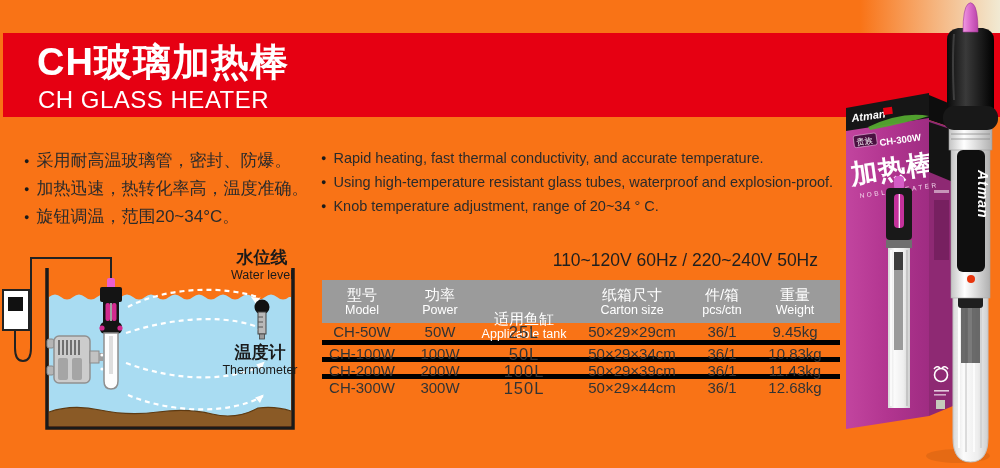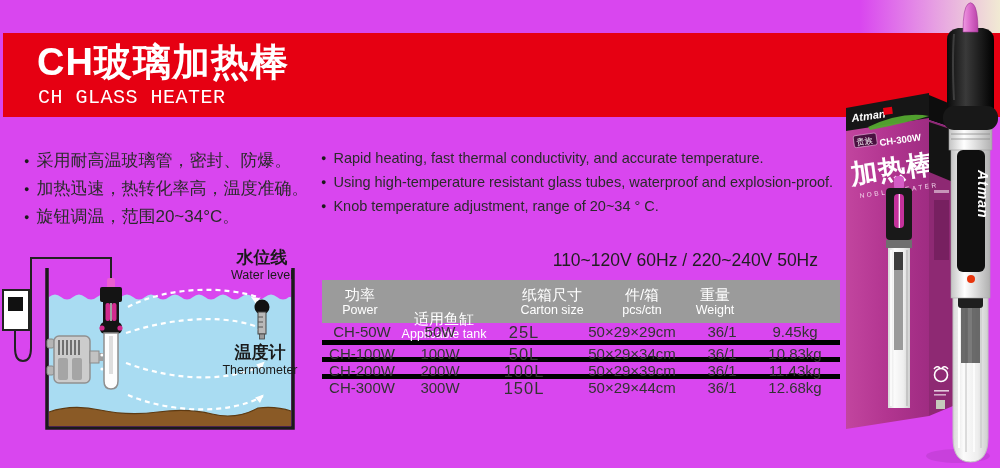--- a/index.html
+++ b/index.html
@@ -1,23 +1,23 @@
 <!DOCTYPE html>
 <html><head>
 <meta charset="utf-8">
 <style>
   * { margin:0; padding:0; box-sizing:border-box; }
   html,body { background:#ffffff; }
   body { font-family:"Liberation Sans","DejaVu Sans",sans-serif; }
-  .page { position:relative; width:1000px; height:468px; background:#d946ef; overflow:hidden; }
+  .page { position:relative; width:1000px; height:468px; background:#f97316; overflow:hidden; }
 
   
   .banner { position:absolute; left:3px; top:33px; right:0; height:84px; background:#e60012; z-index:1; }
   .banner .title { position:absolute; left:34px; top:9px; color:#fff; font-size:38px; font-weight:700; letter-spacing:1px; line-height:1.1; }
-  .banner .subtitle { position:absolute; left:35px; top:53px; color:#fff; font-size:20px; font-weight:400; letter-spacing:0.5px;font-family:Liberation Mono, monospace; }
+  .banner .subtitle { position:absolute; left:35px; top:53px; color:#fff; font-size:24px; font-weight:400; letter-spacing:0.5px; }
 
   
   .features-cn { position:absolute; left:24px; top:147px; z-index:2; }
   .features-cn .feat { font-size:17px; color:#2b2b2b; line-height:28px; white-space:nowrap; }
   .features-en { position:absolute; left:321px; top:146px; z-index:2; }
   .features-en .feat { font-size:14.5px; color:#2b2b2b; line-height:24px; white-space:nowrap; }
   .bullet { display:inline-block; font-size:9px; vertical-align:2px; margin-right:7px; color:#1a1a1a; }
 
   
   .voltage { position:absolute; left:322px; top:250px; width:496px; text-align:right; font-size:17.5px; color:#1f1f1f; z-index:2; }
@@ -58,20 +58,24 @@
   <div class="features-en">
     <div class="feat"><span class="bullet">●</span><span>Rapid heating, fast thermal conductivity, and accurate temperature.</span></div>
     <div class="feat"><span class="bullet">●</span><span>Using high-temperature resistant glass tubes, waterproof and explosion-proof.</span></div>
     <div class="feat"><span class="bullet">●</span><span>Knob temperature adjustment, range of 20~34 ° C.</span></div>
   </div>
 
   <div class="voltage">110~120V 60Hz / 220~240V 50Hz</div>
 
   <div class="spec-table">
     <div class="thead">
+      <div class="th c0">
+          <span class="cn">型号</span>
+          <span class="en">Model</span>
+        </div>
       <div class="th c1">
           <span class="cn">功率</span>
           <span class="en">Power</span>
         </div>
       <div class="th c2">
           <span class="cn">适用鱼缸</span>
           <span class="en">Applicable tank</span>
         </div>
       <div class="th c3">
           <span class="cn">纸箱尺寸</span>

